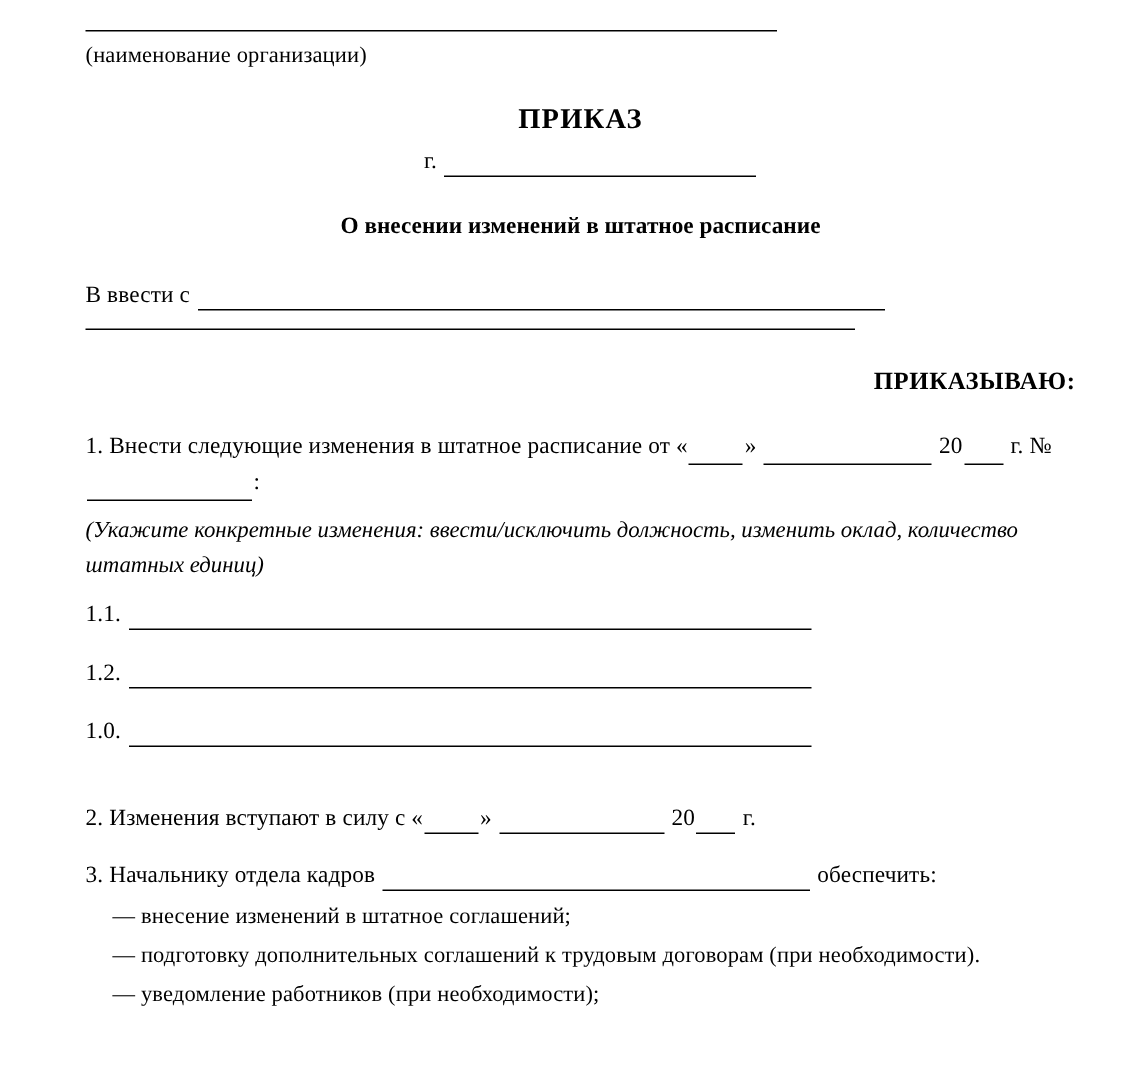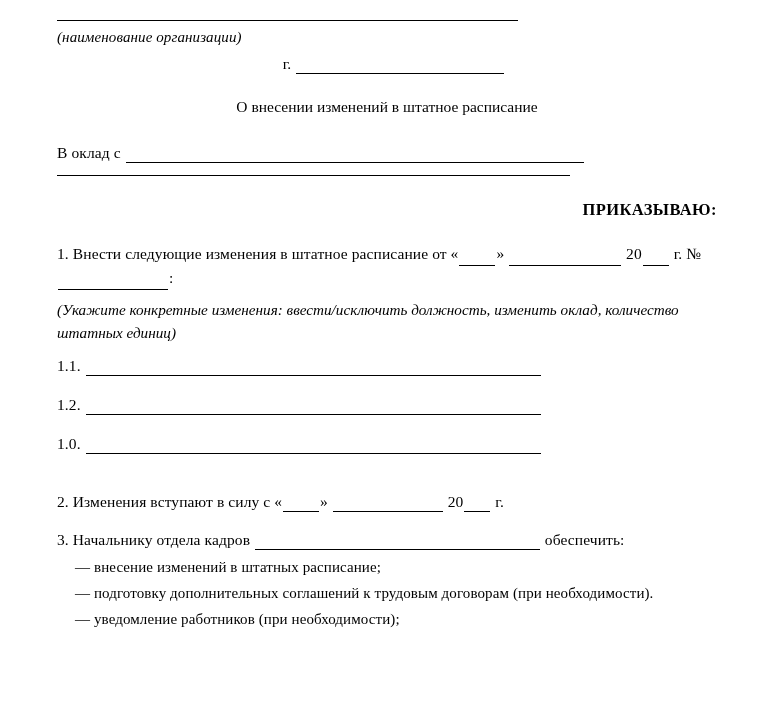--- a/index.html
+++ b/index.html
@@ -56,21 +56,20 @@
   
   .org-line {
     width: 461px;
     border-bottom: 1.8px solid #000;
     height: 0;
     margin-top: 6px;
   }
   .org-caption {
     margin-top: 7px;
     font-size: 15px;
-    font-style: italic;
   }
 
   
   .title-prikaz {
     margin-top: 22px;
     font-size: 19px;
     font-weight: bold;
     letter-spacing: 0.8px;
   }
 
@@ -82,21 +81,21 @@
   .city-line {
     margin-top: 7px;
     font-size: 16px;
     text-align: center;
     padding-left: 14px;
   }
 
   .subject {
     margin-top: 24px;
     font-size: 15.5px;
-    font-weight: normal;
+    font-weight: bold;
     text-align: center;
   }
 
   
   .reason {
     margin-top: 27px;
     font-size: 15.5px;
   }
   .reason-second {
     margin-top: 12px;
@@ -145,31 +144,32 @@
 </style>
 </head>
 <body>
 
 <div class="page">
   <div class="doc">
 
     <div class="org-line"></div>
     <div class="org-caption t">(наименование организации)</div>
 
+    <div class="title-prikaz center">ПРИКАЗ</div>
 
 
     <div class="city-line">
       <span class="t">г.</span>
       <span class="rule" style="width:208px"></span>
     </div>
 
     <div class="subject">О внесении изменений в штатное расписание</div>
 
     <div class="reason">
-      <span class="t">В оклад с</span>
+      <span class="t">В ввести с</span>
       <span class="rule" style="width:458px"></span>
     </div>
     <div class="reason-second"></div>
 
     <div class="order-word">ПРИКАЗЫВАЮ:</div>
 
     <div class="item1 t-wrap">
       <span class="t">1. Внести следующие изменения в штатное расписание от</span>
       <span class="t">«</span><span class="rule" style="width:36px"></span><span class="t">»</span>
       <span class="rule" style="width:112px"></span>
@@ -204,19 +204,19 @@
       <span class="t">г.</span>
     </div>
 
     <div class="item3">
       <span class="t">3. Начальнику отдела кадров</span>
       <span class="rule" style="width:285px"></span>
       <span class="t">обеспечить:</span>
     </div>
 
     <div class="dash-list">
-      <div class="dash-item t">— внесение изменений в штатных расписание;</div>
+      <div class="dash-item t">— внесение изменений в штатное соглашений;</div>
       <div class="dash-item t">— подготовку дополнительных соглашений к трудовым договорам (при необходимости).</div>
       <div class="dash-item t">— уведомление работников (при необходимости);</div>
     </div>
 
   </div>
 </div>
 
 </body></html>

